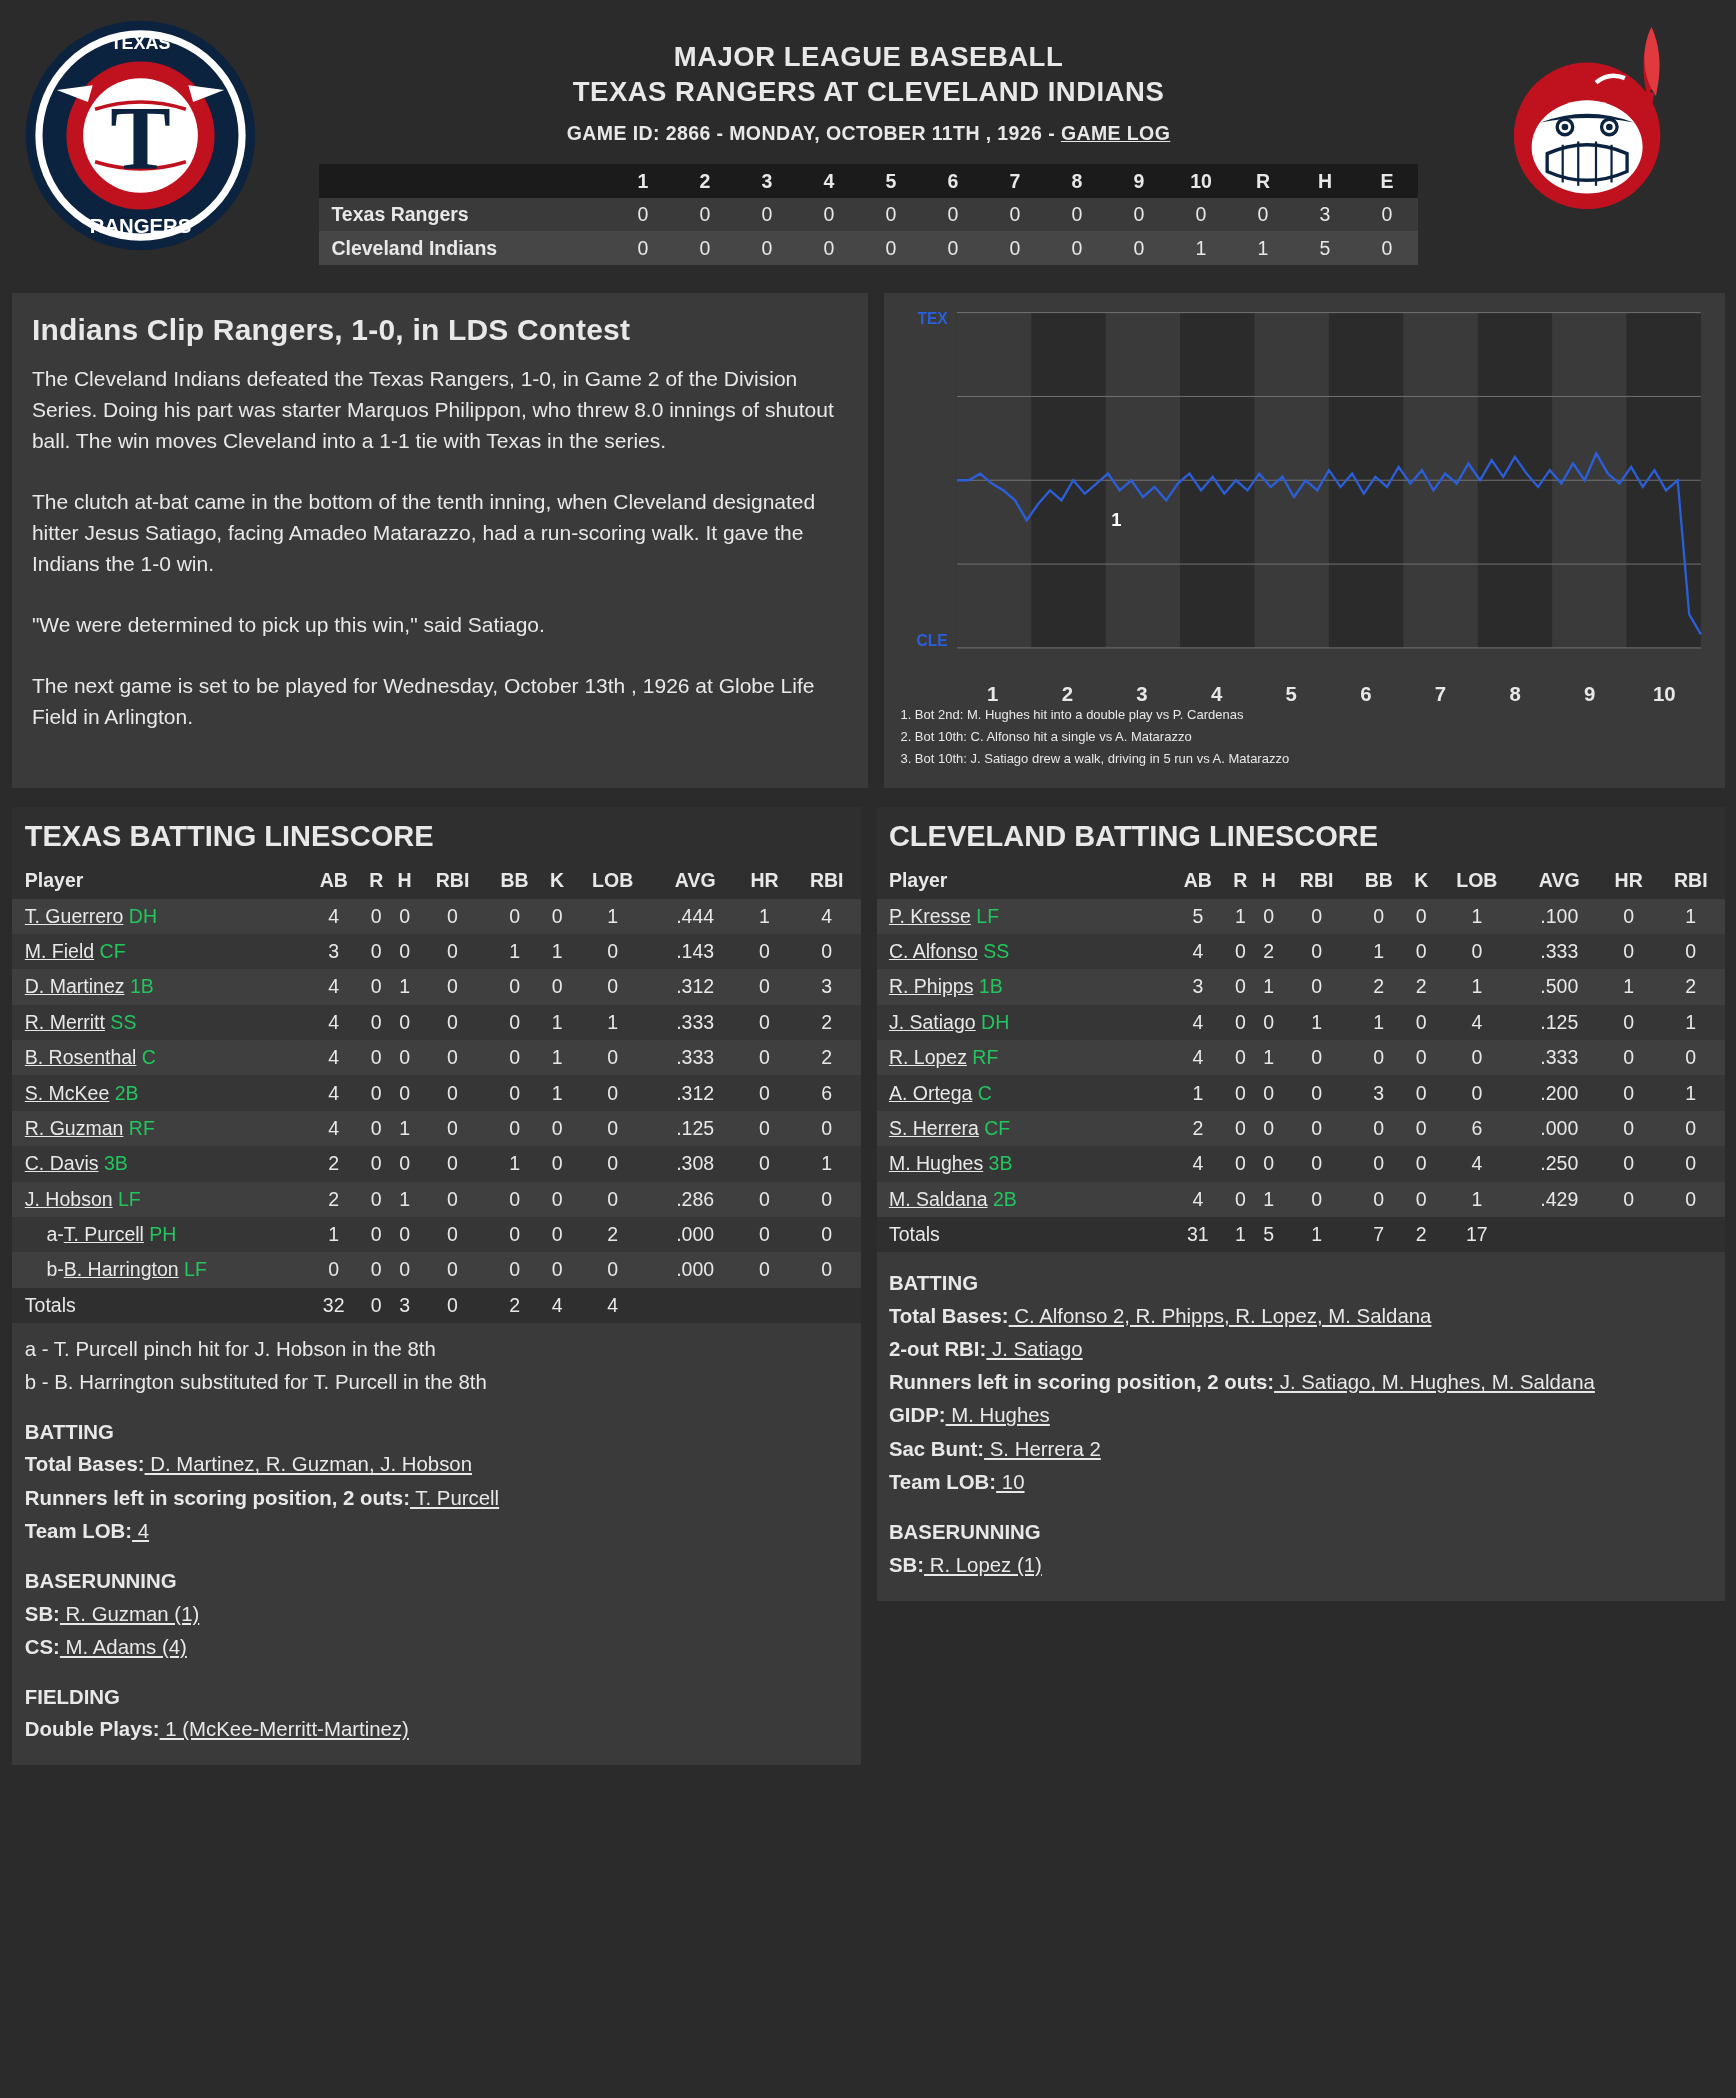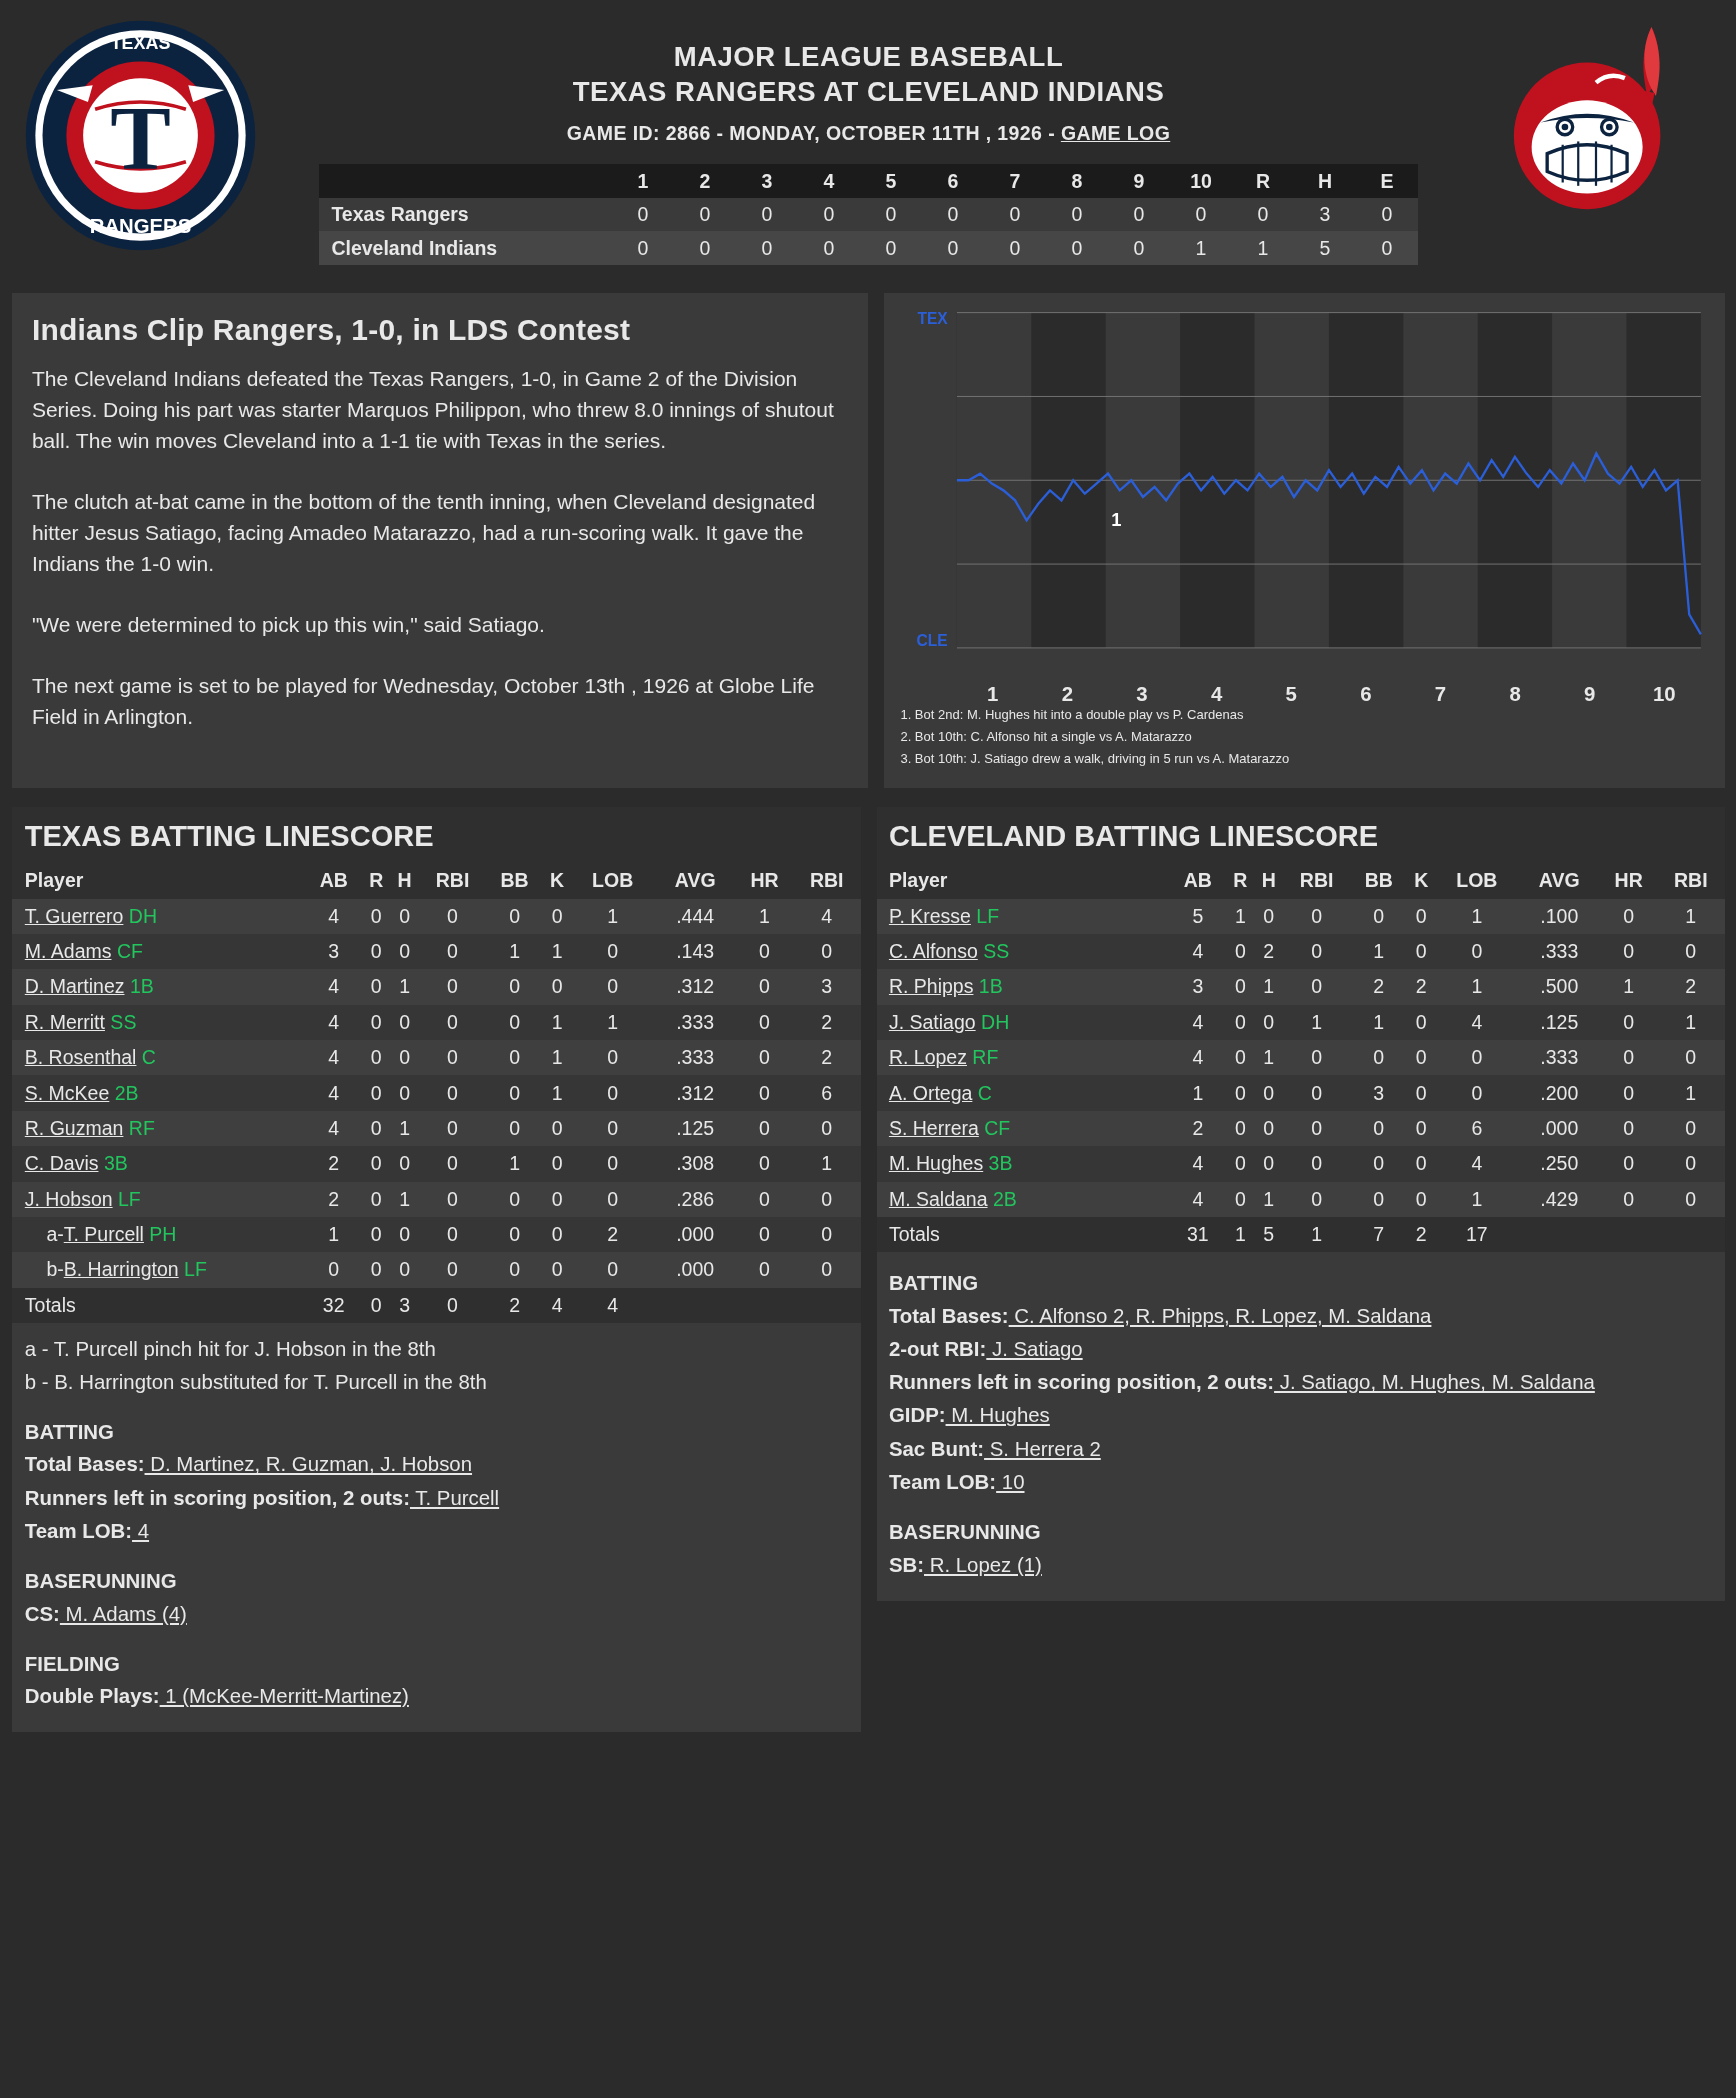--- a/index.html
+++ b/index.html
@@ -339,21 +339,21 @@
             <td>0</td>
             <td>0</td>
             <td>0</td>
             <td>0</td>
             <td>1</td>
             <td>.444</td>
             <td>1</td>
             <td>4</td>
           </tr>
           <tr>
-            <td class="pl"><span class="lnk">M. Adams</span><span class="pos"> CF</span></td>
+            <td class="pl"><span class="lnk">M. Field</span><span class="pos"> CF</span></td>
             <td>3</td>
             <td>0</td>
             <td>0</td>
             <td>0</td>
             <td>1</td>
             <td>1</td>
             <td>0</td>
             <td>.143</td>
             <td>0</td>
             <td>0</td>
@@ -499,20 +499,21 @@
         <div class="hd">BATTING</div>
         <div id="texas-batting-lines">
             <div class="ln"><b>Total Bases:</b><span class="lnk"> D. Martinez, R. Guzman, J. Hobson</span></div>
             <div class="ln"><b>Runners left in scoring position, 2 outs:</b><span class="lnk"> T. Purcell</span></div>
             <div class="ln"><b>Team LOB:</b><span class="lnk"> 4</span></div>
           </div>
       </div>
       <div class="blk">
         <div class="hd">BASERUNNING</div>
         <div id="texas-baserunning-lines">
+            <div class="ln"><b>SB:</b><span class="lnk"> R. Guzman (1)</span></div>
             <div class="ln"><b>CS:</b><span class="lnk"> M. Adams (4)</span></div>
           </div>
       </div>
       <div class="blk">
         <div class="hd">FIELDING</div>
         <div id="texas-fielding-lines">
             <div class="ln"><b>Double Plays:</b><span class="lnk"> 1 (McKee-Merritt-Martinez)</span></div>
           </div>
       </div>
     </div>

